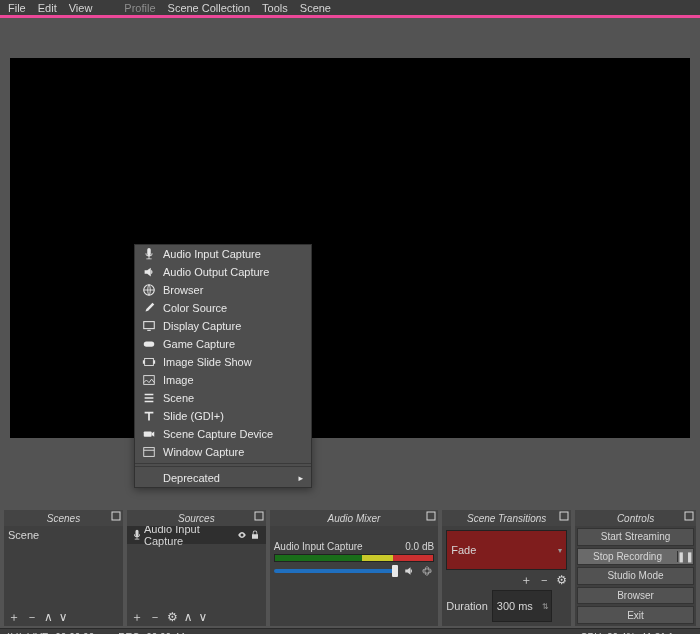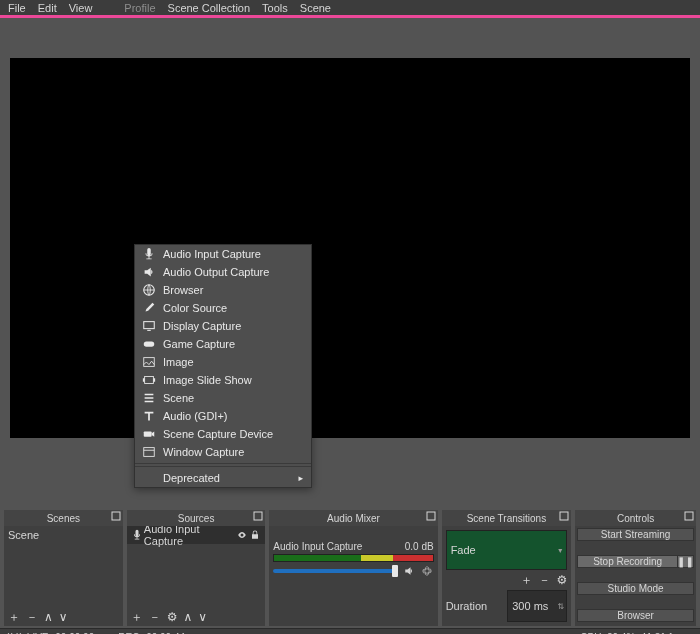--- a/index.html
+++ b/index.html
@@ -11,21 +11,21 @@
 .preview { background: #000; width: 680px; height: 380px; margin: 0 auto; }
 .context-menu { position: absolute; left: 134px; top: 226px; background: #4e4e4e; width: 178px; border: 1px solid #313131; box-shadow: 0 2px 8px rgba(0,0,0,.4); }
 .context-item { display: flex; align-items: center; height: 18px; padding: 0 8px 0 6px; color: #e8e8e8; font-size: 11px; cursor: pointer; }
 .context-icon { width: 16px; height: 16px; margin-right: 6px; display: flex; align-items: center; justify-content: center; }
 .context-icon svg { width: 14px; height: 14px; fill: #e8e8e8; }
 .context-sep { height: 1px; background: #3a3a3a; margin: 2px 0; }
 .context-item.sub { padding-left: 28px; position: relative; }
 .context-item.sub::after { content: "▸"; position: absolute; right: 8px; font-size: 9px; color: #e8e8e8;}
 .bottom { display: flex; height: 120px; background: #535353; gap: 4px; padding: 2px 4px;}
 .dock { background: #3f3f3f; display: flex; flex-direction: column; position: relative;}
-.dock-header { background: #444; height: 16px; display: flex; align-items: center; justify-content: center; font-size: 10px; color: #d6d6d6; position: relative;}
+.dock-header { background: #444; height: 16px; display: flex; align-items: center; justify-content: center; font-size: 10px; color: #d6d6d6; position: relative; font-style: italic;}
 .dock-header .pop { position: absolute; right: 2px; top: 1px; }
 .pop svg { width: 10px; height: 10px; fill: #d6d6d6;}
 .dock-body { flex: 1; background: #3f3f3f; overflow: hidden;}
 .dock-footer { height: 18px; background: #3f3f3f; display: flex; align-items: center; gap: 6px; padding: 0 4px; color: #d6d6d6;}
 .dock.scenes { width: 120px; }
 .dock.sources { width: 140px; }
 .dock.mixer { width: 170px; gap: 13px; }
 .dock.transitions { width: 130px; }
 .dock.controls { width: 122px; }
 .list-row { display: flex; align-items: center; height: 18px; padding: 0 4px; font-size: 11px; color: #d6d6d6; }
@@ -34,26 +34,26 @@
 .iconbtn { width: 14px; height: 14px; display: flex; align-items: center; justify-content: center; cursor: pointer; color: #d6d6d6; }
 .iconbtn svg { width: 12px; height: 12px; fill: #d6d6d6; }
 .mixer-item { padding: 2px 4px; }
 .mixer-head { display: flex; justify-content: space-between; font-size: 10px; color: #d6d6d6; }
 .mixer-meter { height: 8px; background: linear-gradient(to right,#1a6e1a 0%,#1a6e1a 55%,#c9c92a 55%,#c9c92a 75%,#c93030 75%,#c93030 100%); border: 1px solid #222; margin: 2px 0;}
 .mixer-slider { display: flex; align-items: center; gap: 4px; margin-top: 2px;}
 .slider-track { flex: 1; height: 4px; background: #1f6fbf; position: relative; border-radius: 2px;}
 .slider-thumb { position: absolute; right: 0; top: -4px; width: 6px; height: 12px; background: #e8e8e8; border-radius: 1px;}
 .transitions-body { padding: 4px; display: flex; flex-direction: column; gap: 4px;}
 .trans-row { display: flex; align-items: center; gap: 4px; }
-.trans-select { flex:1; background:#14532d; border:1px solid #222; height:18px; padding:0 4px; color:#d6d6d6; font-size:11px; display:flex; align-items:center; position:relative;}
+.trans-select { flex:1; background:#7f1d1d; border:1px solid #222; height:18px; padding:0 4px; color:#d6d6d6; font-size:11px; display:flex; align-items:center; position:relative;}
 .trans-select::after { content:"▾"; position:absolute; right:4px; font-size:8px; color:#999;}
-.duration-row{ display:flex; align-items:center; gap:20px;}
+.duration-row{ display:flex; align-items:center; gap:4px;}
 .dur-input{ background:#2e2e2e; border:1px solid #222; height:18px; width:60px; color:#d6d6d6; font-size:11px; padding:15px 4px; display:flex; align-items:center; position:relative;}
 .dur-input::after{ content:"⇅"; position:absolute; right:2px; font-size:8px; color:#999;}
-.controls-body { padding: 2px; display:flex; flex-direction:column; gap:14px;}
+.controls-body { padding: 2px; display:flex; flex-direction:column; gap:2px;}
 .ctrl-btn { background:#525252; border:1px solid #333; height:18px; display:flex; align-items:center; justify-content:center; font-size:10px; color:#d6d6d6; cursor:pointer;}
 .ctrl-btn.rec { background:#6a6a6a; display:flex; }
 .ctrl-btn.rec .pause { width:16px; border-left:1px solid #333; display:flex; align-items:center; justify-content:center; font-size:10px;}
 .ctrl-btn.rec .main { flex:1; display:flex; align-items:center; justify-content:center;}
 .statusbar { height: 18px; background:#3c3c3c; display:flex; align-items:center; padding:0 6px; font-size:10px; color:#d6d6d6; border-top:1px solid #2a2a2a;}
 .statusbar .seg { margin-right: 12px; display:flex; align-items:center; gap:4px;}
 .red-dot{ width:8px; height:8px; background:#d33; border-radius:50%; display:inline-block;}
 .footer-ico { font-size:12px; line-height:1; cursor:pointer; color:#d6d6d6;}
 .statusbar .right { margin-left:auto;}
 </style>
@@ -120,51 +120,51 @@
       <span class="context-icon">
           <svg viewBox="0 0 16 16">
             <rect x="2" y="5" width="12" height="6" rx="3"></rect>
           </svg>
         </span>
       <span>Game Capture</span>
     </div>
     <div class="context-item">
       <span class="context-icon">
           <svg viewBox="0 0 16 16">
-            <rect x="2" y="3" width="12" height="10" fill="none" stroke="#e8e8e8"></rect>
-            <path d="M2 11l3-3 3 3 3-4 3 4" stroke="#e8e8e8" fill="none"></path>
-          </svg>
-        </span>
-      <span>Image</span>
-    </div>
-    <div class="context-item">
-      <span class="context-icon">
-          <svg viewBox="0 0 16 16">
             <rect x="3" y="4" width="10" height="8" fill="none" stroke="#e8e8e8"></rect>
             <rect x="1" y="6" width="2" height="4"></rect>
             <rect x="13" y="6" width="2" height="4"></rect>
           </svg>
         </span>
       <span>Image Slide Show</span>
     </div>
     <div class="context-item">
       <span class="context-icon">
           <svg viewBox="0 0 16 16">
+            <rect x="2" y="3" width="12" height="10" fill="none" stroke="#e8e8e8"></rect>
+            <path d="M2 11l3-3 3 3 3-4 3 4" stroke="#e8e8e8" fill="none"></path>
+          </svg>
+        </span>
+      <span>Image</span>
+    </div>
+    <div class="context-item">
+      <span class="context-icon">
+          <svg viewBox="0 0 16 16">
             <path d="M3 4h10M3 8h10M3 12h10" stroke="#e8e8e8" stroke-width="1.5"></path>
           </svg>
         </span>
       <span>Scene</span>
     </div>
     <div class="context-item">
       <span class="context-icon">
           <svg viewBox="0 0 16 16">
             <path d="M3 3h10v2H9v8H7V5H3z"></path>
           </svg>
         </span>
-      <span>Audio (GDI+)</span>
+      <span>Slide (GDI+)</span>
     </div>
     <div class="context-item">
       <span class="context-icon">
           <svg viewBox="0 0 16 16">
             <rect x="2" y="5" width="9" height="6" rx="1"></rect>
             <path d="M11 7l3-2v6l-3-2z"></path>
           </svg>
         </span>
       <span>Scene Capture Device</span>
     </div>

